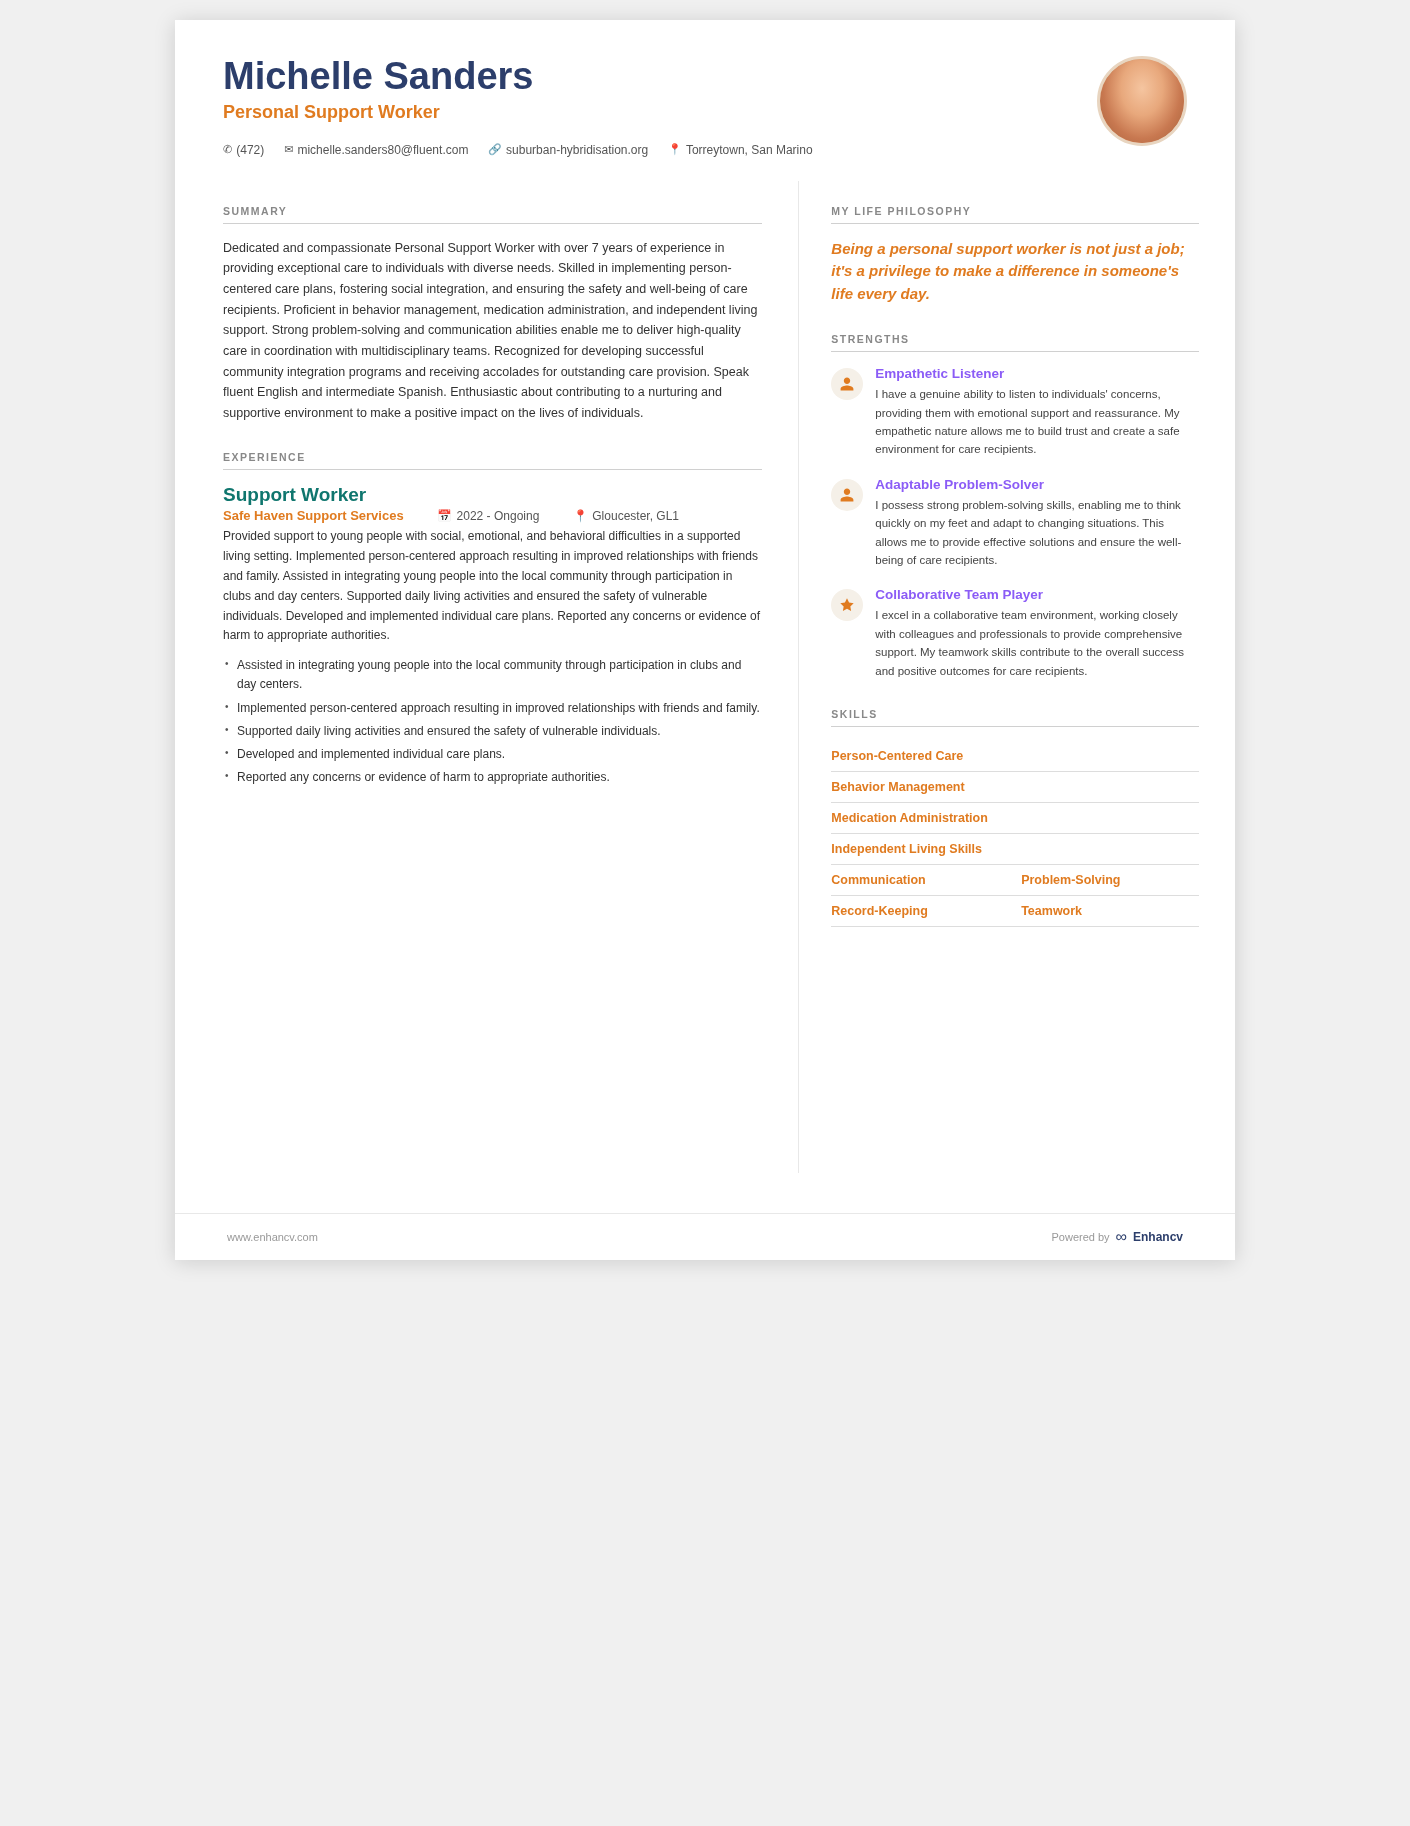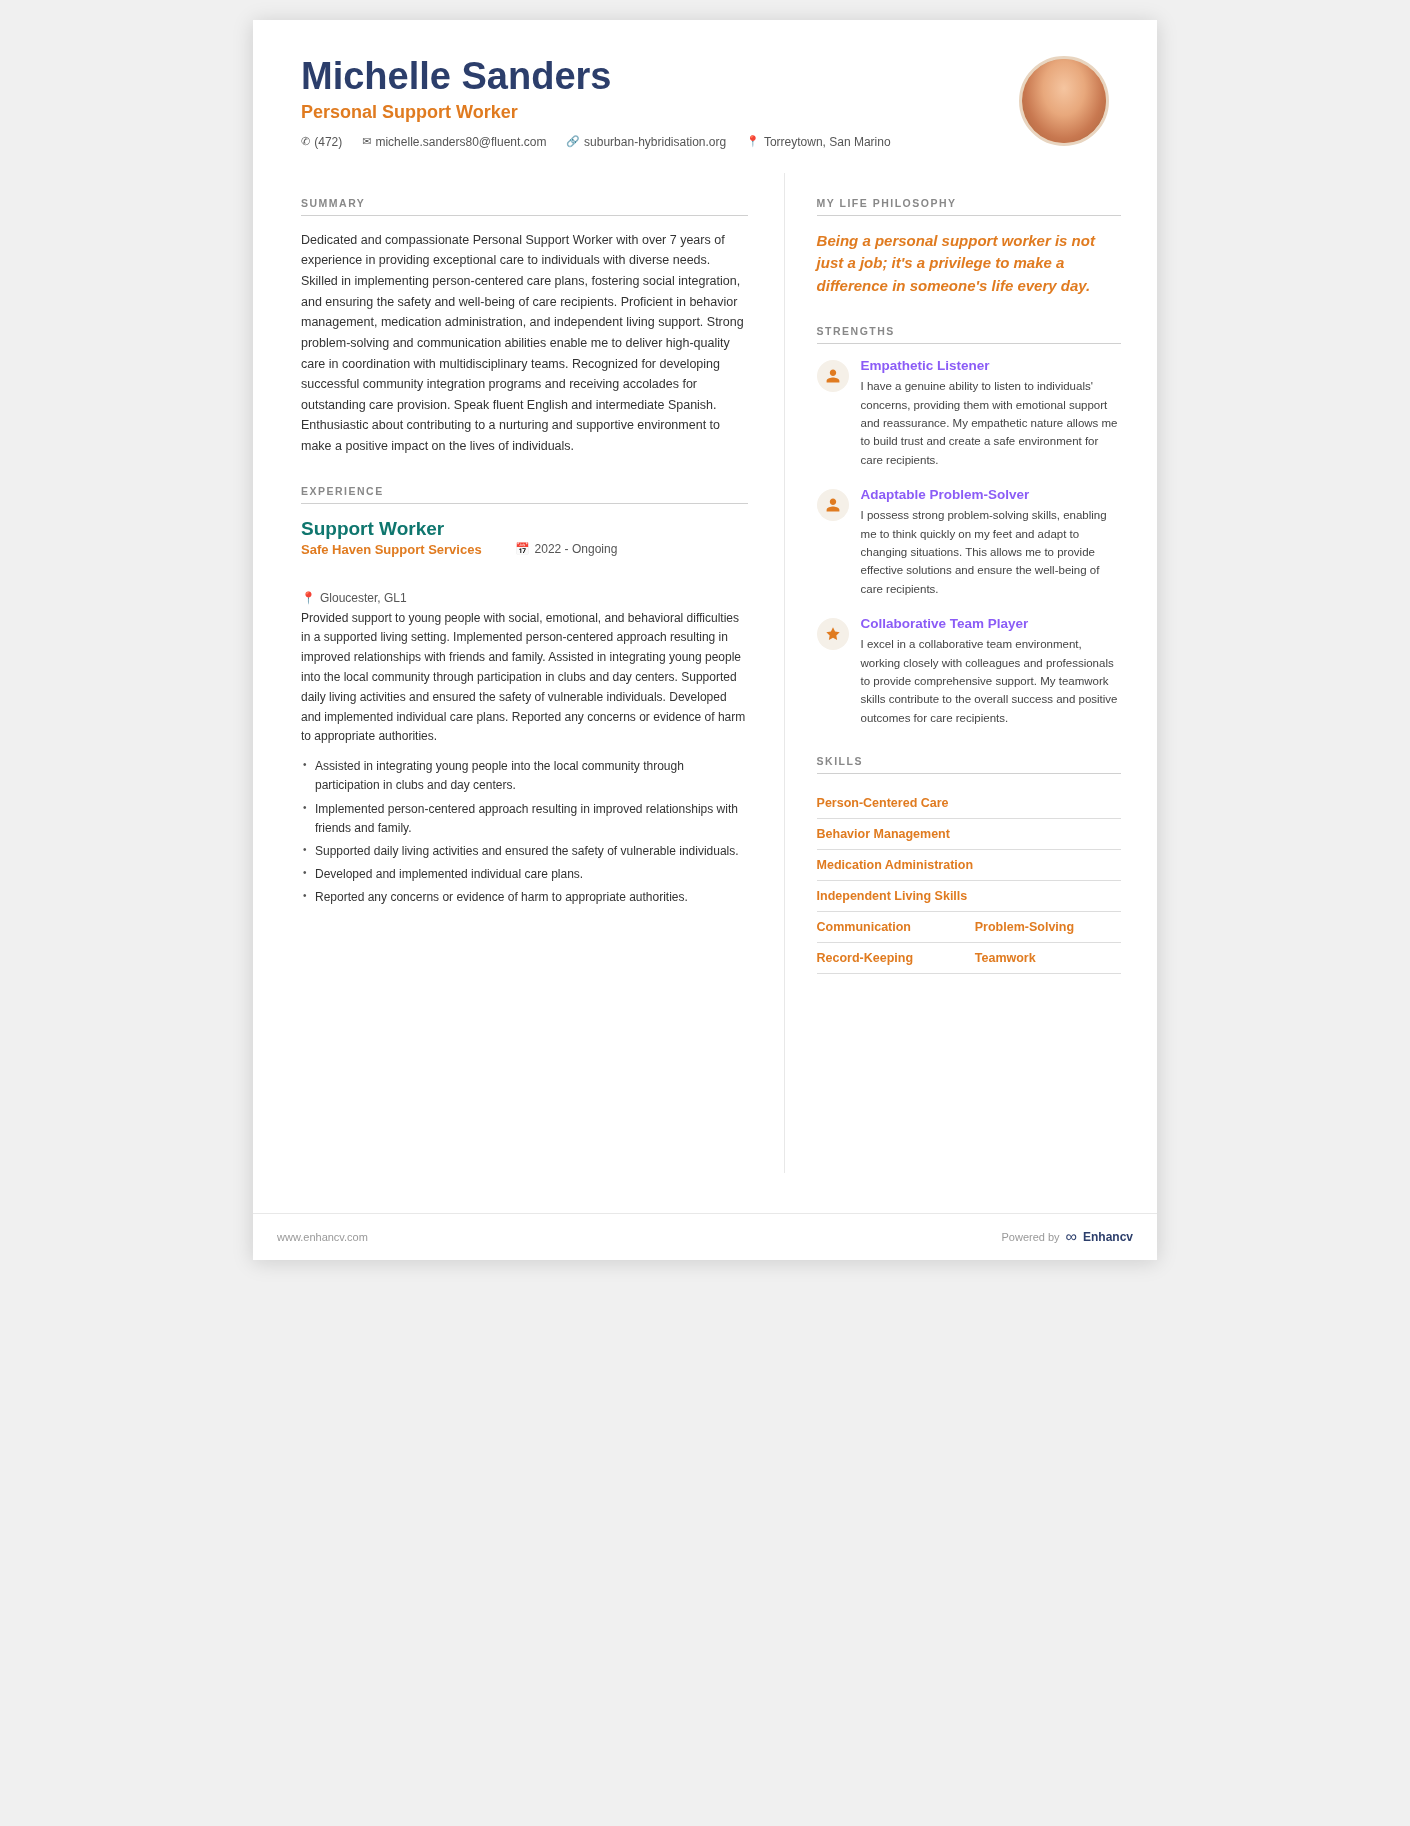--- a/index.html
+++ b/index.html
@@ -6,21 +6,21 @@
     body {
       font-family: 'Georgia', serif;
       background: #f0f0f0;
       display: flex;
       justify-content: center;
       align-items: flex-start;
       min-height: 100vh;
       padding: 20px;
     }
     .page {
-      width: 904px;
+      width: 1060px;
       min-height: 1240px;
       background: #ffffff;
       display: flex;
       flex-direction: column;
       box-shadow: 0 2px 20px rgba(0,0,0,0.15);
     }
     .header {
       display: flex;
       align-items: flex-start;
       justify-content: space-between;
@@ -34,21 +34,21 @@
       color: #2c3e6b;
       font-family: 'Arial', sans-serif;
       line-height: 1.1;
     }
     .header-title {
       font-size: 18px;
       color: #e07b20;
       font-weight: 600;
       font-family: 'Arial', sans-serif;
       margin-top: 4px;
-      margin-bottom: 12px;
+      margin-bottom: 20px;
     }
     .header-contact {
       display: flex;
       gap: 20px;
       flex-wrap: wrap;
       font-size: 12px;
       color: #555;
       font-family: 'Arial', sans-serif;
       align-items: center;
     }
@@ -235,21 +235,21 @@
       padding: 8px 0;
       flex: 1;
     }
     .skill-tag.half {
       flex: 0.5;
     }
     .footer {
       display: flex;
       justify-content: space-between;
       align-items: center;
-      padding: 14px 24px;
+      padding: 14px 52px;
       border-top: 1px solid #e8e8e8;
       background: #fff;
     }
     .footer-url {
       font-size: 11px;
       color: #999;
       font-family: 'Arial', sans-serif;
     }
     .footer-powered {
       display: flex;

